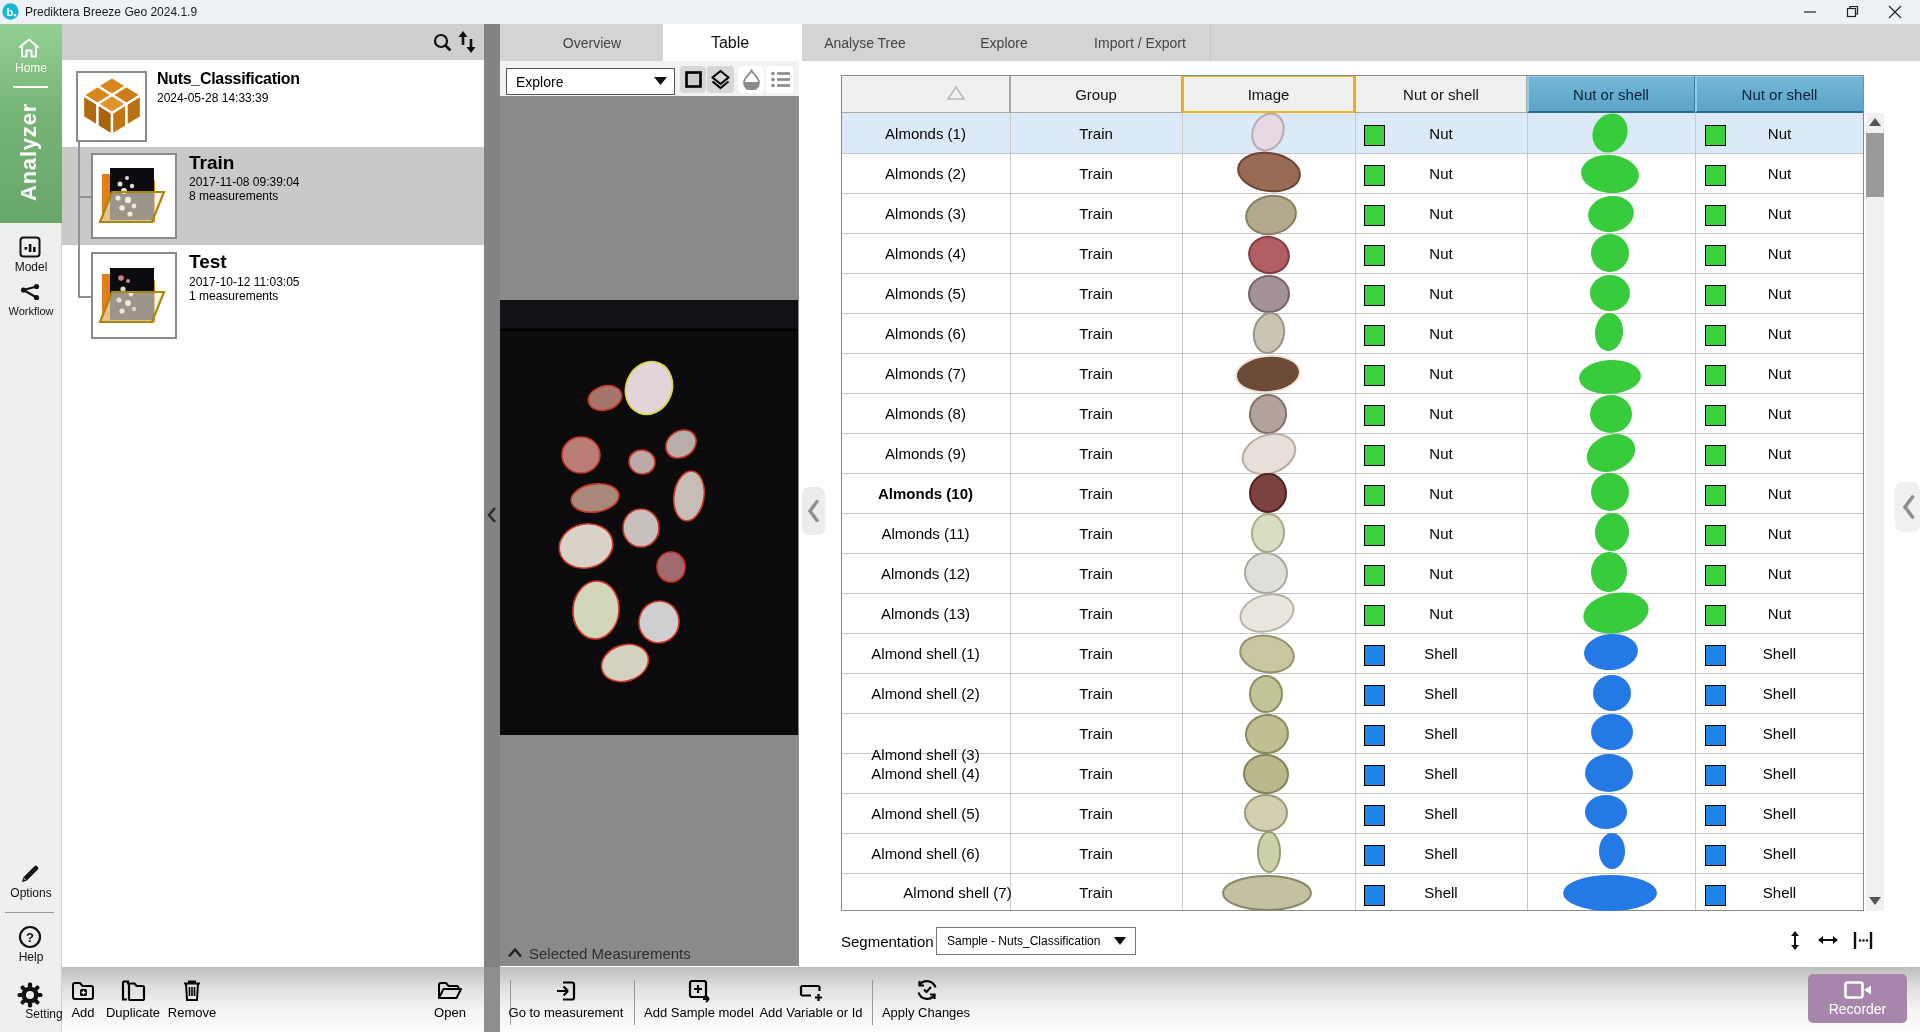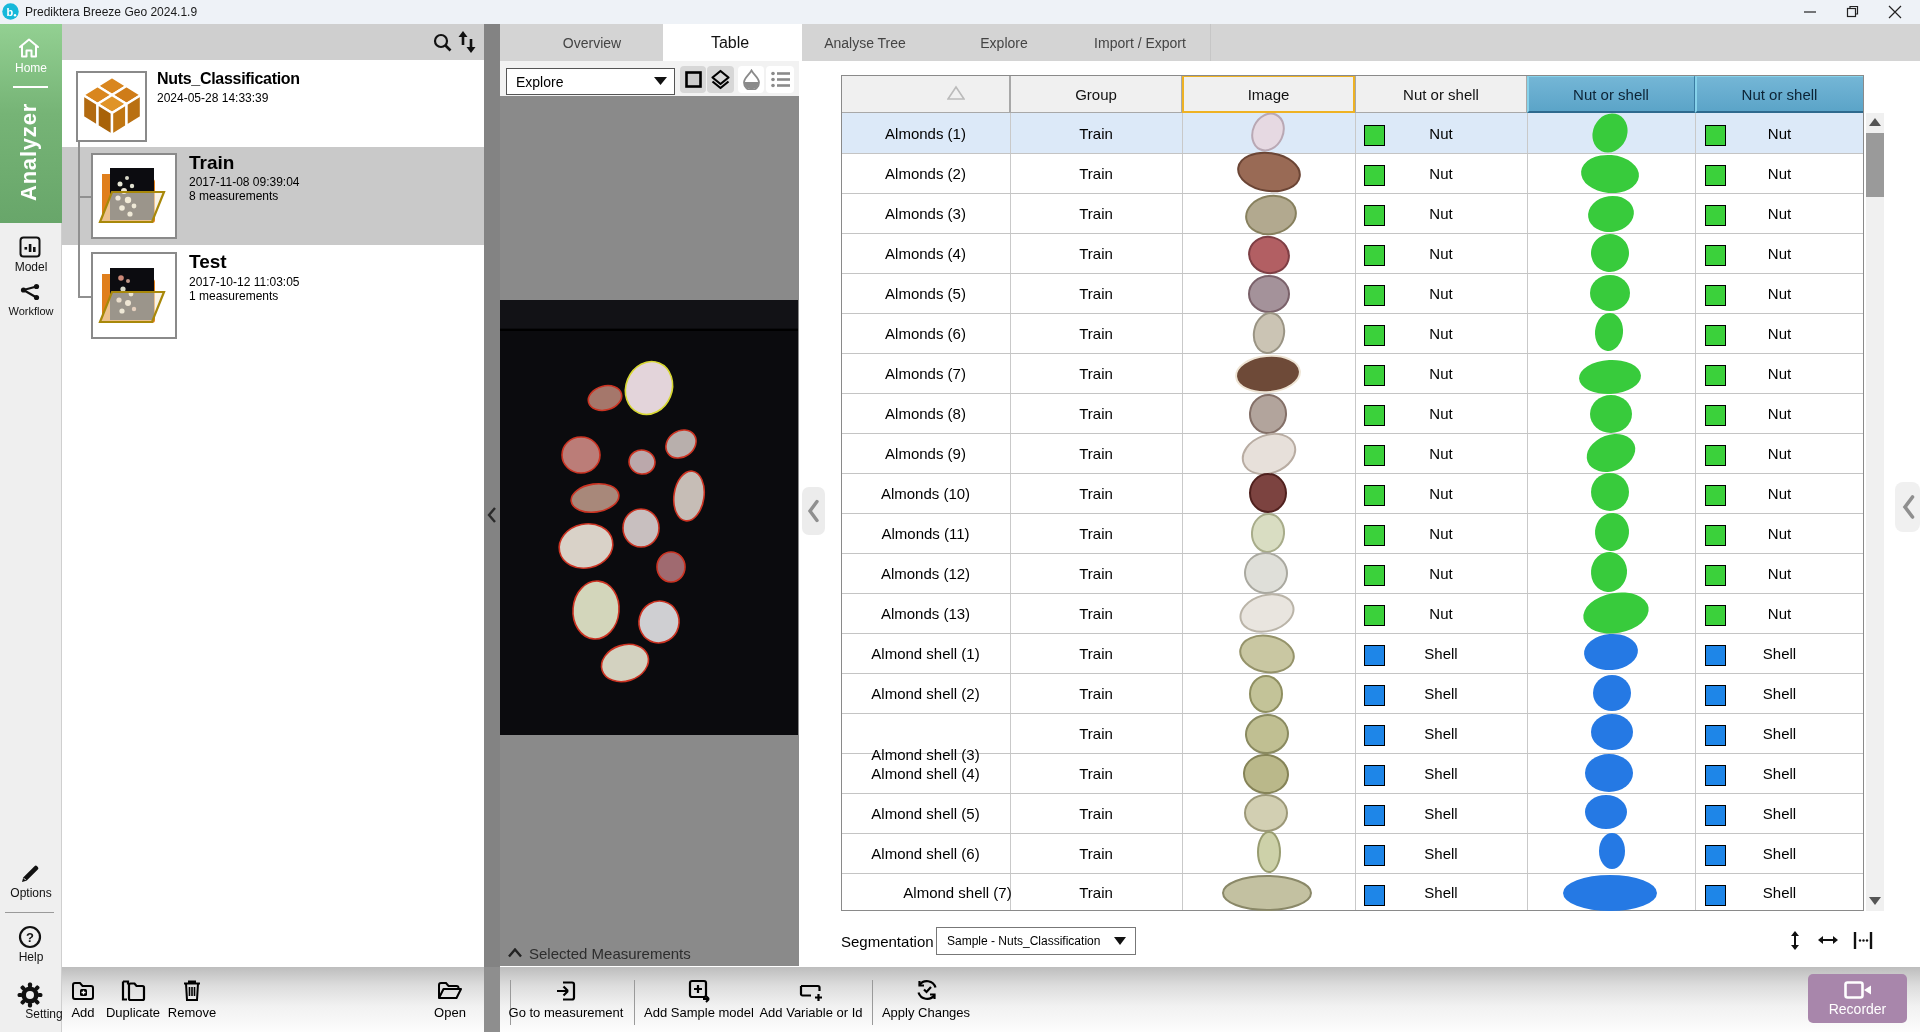--- a/index.html
+++ b/index.html
@@ -301,21 +301,21 @@
 <div class="abs" style="left:1364px;top:405px;width:21px;height:21px;background:#3bd13b;border:1.6px solid #000;"></div>
 <div class="abs" style="left:1355px;top:393px;width:172px;height:40px;display:flex;align-items:center;justify-content:center;font-size:15px;color:#000;font-weight:normal;white-space:nowrap;">Nut</div>
 <div class="abs" style="left:1705px;top:405px;width:21px;height:21px;background:#3bd13b;border:1.6px solid #000;"></div>
 <div class="abs" style="left:1695px;top:393px;width:169px;height:40px;display:flex;align-items:center;justify-content:center;font-size:15px;color:#000;font-weight:normal;white-space:nowrap;">Nut</div>
 <div class="abs" style="left:841px;top:433px;width:169px;height:40px;display:flex;align-items:center;justify-content:center;font-size:15px;color:#000;font-weight:normal;white-space:nowrap;">Almonds (9)</div>
 <div class="abs" style="left:1010px;top:433px;width:172px;height:40px;display:flex;align-items:center;justify-content:center;font-size:15px;color:#000;font-weight:normal;white-space:nowrap;">Train</div>
 <div class="abs" style="left:1364px;top:445px;width:21px;height:21px;background:#3bd13b;border:1.6px solid #000;"></div>
 <div class="abs" style="left:1355px;top:433px;width:172px;height:40px;display:flex;align-items:center;justify-content:center;font-size:15px;color:#000;font-weight:normal;white-space:nowrap;">Nut</div>
 <div class="abs" style="left:1705px;top:445px;width:21px;height:21px;background:#3bd13b;border:1.6px solid #000;"></div>
 <div class="abs" style="left:1695px;top:433px;width:169px;height:40px;display:flex;align-items:center;justify-content:center;font-size:15px;color:#000;font-weight:normal;white-space:nowrap;">Nut</div>
-<div class="abs" style="left:841px;top:473px;width:169px;height:40px;display:flex;align-items:center;justify-content:center;font-size:15px;color:#000;font-weight:normal;white-space:nowrap;">Almonds (10)</div>
+<div class="abs" style="left:841px;top:473px;width:169px;height:40px;display:flex;align-items:center;justify-content:center;font-size:15px;color:#000;font-weight:bold;white-space:nowrap;">Almonds (10)</div>
 <div class="abs" style="left:1010px;top:473px;width:172px;height:40px;display:flex;align-items:center;justify-content:center;font-size:15px;color:#000;font-weight:normal;white-space:nowrap;">Train</div>
 <div class="abs" style="left:1364px;top:485px;width:21px;height:21px;background:#3bd13b;border:1.6px solid #000;"></div>
 <div class="abs" style="left:1355px;top:473px;width:172px;height:40px;display:flex;align-items:center;justify-content:center;font-size:15px;color:#000;font-weight:normal;white-space:nowrap;">Nut</div>
 <div class="abs" style="left:1705px;top:485px;width:21px;height:21px;background:#3bd13b;border:1.6px solid #000;"></div>
 <div class="abs" style="left:1695px;top:473px;width:169px;height:40px;display:flex;align-items:center;justify-content:center;font-size:15px;color:#000;font-weight:normal;white-space:nowrap;">Nut</div>
 <div class="abs" style="left:841px;top:513px;width:169px;height:40px;display:flex;align-items:center;justify-content:center;font-size:15px;color:#000;font-weight:normal;white-space:nowrap;">Almonds (11)</div>
 <div class="abs" style="left:1010px;top:513px;width:172px;height:40px;display:flex;align-items:center;justify-content:center;font-size:15px;color:#000;font-weight:normal;white-space:nowrap;">Train</div>
 <div class="abs" style="left:1364px;top:525px;width:21px;height:21px;background:#3bd13b;border:1.6px solid #000;"></div>
 <div class="abs" style="left:1355px;top:513px;width:172px;height:40px;display:flex;align-items:center;justify-content:center;font-size:15px;color:#000;font-weight:normal;white-space:nowrap;">Nut</div>
 <div class="abs" style="left:1705px;top:525px;width:21px;height:21px;background:#3bd13b;border:1.6px solid #000;"></div>

